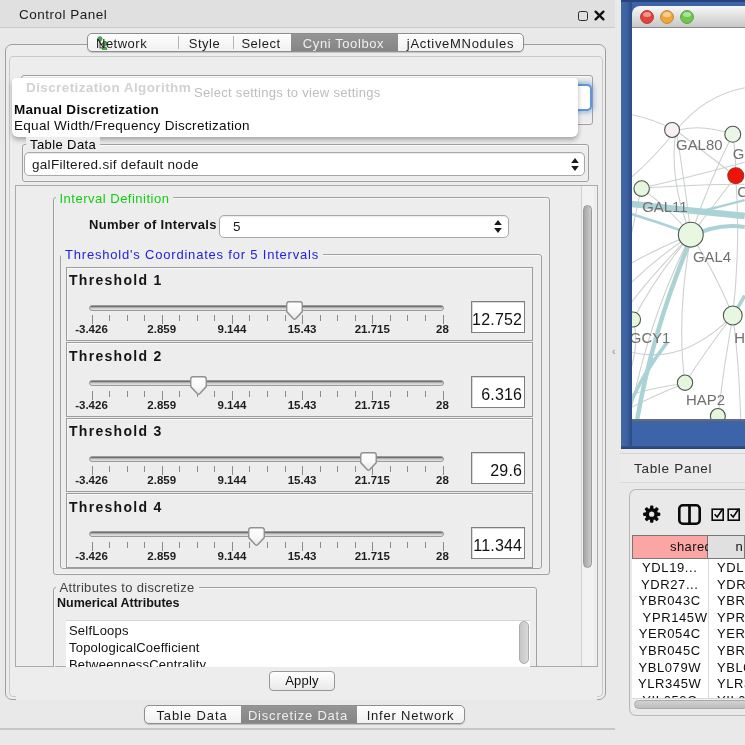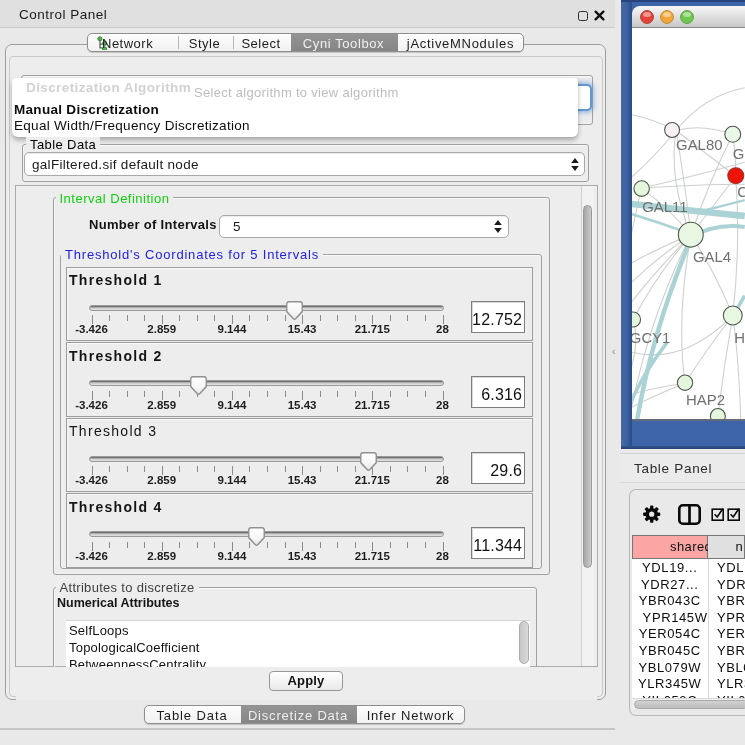--- a/index.html
+++ b/index.html
@@ -31,33 +31,33 @@
   <div class="seg" style="left:203px;width:107px;background:linear-gradient(#949494,#858585)"></div>
   <div class="seg" style="left:90px;width:1px;background:#b5b5b5;top:2px;bottom:2px"></div>
   <div class="seg" style="left:145px;width:1px;background:#b5b5b5;top:2px;bottom:2px"></div>
 </div>
 <svg class="a" style="left:96px;top:36px" width="11" height="14" viewBox="0 0 11 14">
  <path d="M4 3 L4 12.5 M4 8.5 L8.5 7.5 M4 11.5 L8.5 12.8" stroke="#4a4a4a" stroke-width="1.1" fill="none"></path>
  <circle cx="3.9" cy="2.8" r="2.1" fill="#4db04d" stroke="#2e7a2e" stroke-width=".8"></circle>
  <circle cx="8.7" cy="7.4" r="2.1" fill="#4db04d" stroke="#2e7a2e" stroke-width=".8"></circle>
  <circle cx="8.6" cy="12.9" r="2.1" fill="#4db04d" stroke="#2e7a2e" stroke-width=".8"></circle>
 </svg>
-<div class="segtxt" style="left:102px;top:36px">Network</div>
+<div class="segtxt" style="left:96px;top:36px">Network</div>
 <div class="segtxt" style="left:177px;top:36px;width:55px">Style</div>
 <div class="segtxt" style="left:232px;top:36px;width:58px">Select</div>
 <div class="segtxt" style="left:290px;top:36px;width:107px;color:#efefef;letter-spacing:.6px">Cyni Toolbox</div>
 <div class="segtxt" style="left:397px;top:36px;width:127px;letter-spacing:.7px">jActiveMNodules</div>
 
 <div class="gb" style="left:21px;top:75px;width:572px;height:50px"></div>
 
 <div class="combo" style="left:22px;top:84px;width:570px;height:27px;border:2px solid #6296d2;box-shadow:0 0 4px 1.5px rgba(98,150,210,.55)"></div>
 
 <div class="a" style="left:12px;top:78px;width:566px;height:59px;background:#fff;border-radius:4px 4px 6px 6px;box-shadow:0 3px 5px rgba(0,0,0,.3)"></div>
 <div class="a" style="left:26px;top:80px;font-size:13.5px;font-weight:bold;color:#d2d2d2;letter-spacing:.4px">Discretization Algorithm</div>
-<div class="a" style="left:194px;top:84.5px;font-size:13px;color:#bdbdbd;letter-spacing:.3px">Select algorithm to view algorithm</div>
+<div class="a" style="left:194px;top:84.5px;font-size:13px;color:#bdbdbd;letter-spacing:.3px">Select settings to view settings</div>
 <div class="a" style="left:14px;top:102px;font-size:13.5px;font-weight:bold;color:#0c0c0c;letter-spacing:.3px">Manual Discretization</div>
 <div class="a" style="left:14px;top:117.5px;font-size:13.5px;color:#0c0c0c;letter-spacing:.3px">Equal Width/Frequency Discretization</div>
 
 <div class="gb" style="left:22px;top:144px;width:567px;height:38px"></div>
 <div class="gt" style="left:26px;top:137px">Table Data</div>
 <div class="combo" style="left:24px;top:152px;width:561px;height:24px"></div>
 <div class="ct" style="left:32px;top:157px">galFiltered.sif default node</div>
 <svg class="a" style="left:570px;top:157px" width="10" height="15" viewBox="0 0 10 15">
  <path d="M5 1 L8.8 6 L1.2 6 Z" fill="#1a1a1a"></path>
     <path d="M5 14 L8.8 9 L1.2 9 Z" fill="#1a1a1a"></path>
@@ -160,21 +160,21 @@
         <stop offset="0" stop-color="#ffffff"></stop>
         <stop offset=".55" stop-color="#f7f7f7"></stop>
         <stop offset="1" stop-color="#e8e8e8"></stop>
       </linearGradient>
     </defs>
     <path d="M3 .75 H14 Q16.25 .75 16.25 3 V10.6 L9.6 17.7 Q8.5 18.85 7.4 17.7 L.75 10.6 V3 Q.75 .75 3 .75 Z" fill="url(#tg1)" stroke="#909090" stroke-width="1.4"></path>
   </svg>
 <div class="vbox" style="left:470.7px;top:376px;width:54.8px;height:32.2px"></div>
 <div class="vtxt" style="left:470.7px;top:386px;width:51.5px;text-align:right">6.316</div>
 <div class="a" style="left:66px;top:417.5px;width:467px;height:74.5px;background:#ededed;border:1px solid #9c9c9c;box-shadow:inset 0 1px 0 #fafafa,inset 1px 0 0 #f5f5f5"></div>
-<div class="a" style="left:69px;top:423px;font-size:14px;font-weight:normal;color:#141414;letter-spacing:1.3px">Threshold 3</div>
+<div class="a" style="left:69px;top:423px;font-size:14px;font-weight:bold;color:#141414;letter-spacing:1.3px">Threshold 3</div>
 <div class="a" style="left:89px;top:455.5px;width:354.5px;height:6px;border-radius:3px;background:linear-gradient(#707070 18%,#c6c6c6 45%,#e4e4e4);border:1px solid #9a9a9a"></div>
 <div class="tick" style="left:91.5px;top:466px;height:9px"></div>
 <div class="tick" style="left:109.05px;top:466px;height:6px"></div>
 <div class="tick" style="left:126.6px;top:466px;height:6px"></div>
 <div class="tick" style="left:144.15px;top:466px;height:6px"></div>
 <div class="tlab" style="left:66.5px;top:474px;width:50px">-3.426</div>
 <div class="tick" style="left:161.7px;top:466px;height:9px"></div>
 <div class="tick" style="left:179.25px;top:466px;height:6px"></div>
 <div class="tick" style="left:196.79999999999998px;top:466px;height:6px"></div>
 <div class="tick" style="left:214.35px;top:466px;height:6px"></div>
@@ -255,21 +255,21 @@
 <div class="gt" style="left:55.5px;top:580px;color:#404040;font-size:13px;letter-spacing:.3px">Attributes to discretize</div>
 <div class="a" style="left:57px;top:595.5px;font-size:12.5px;font-weight:bold;color:#141414;letter-spacing:0px">Numerical Attributes</div>
 <div class="a" style="left:66px;top:619.5px;width:464px;height:47px;background:#fff;border-top:1px solid #d5d5d5"></div>
 <div class="a" style="left:69px;top:622.5px;font-size:13px;color:#111;letter-spacing:.2px">SelfLoops</div>
 <div class="a" style="left:69px;top:639.8px;font-size:13px;color:#111;letter-spacing:.2px">TopologicalCoefficient</div>
 <div class="a" style="left:69px;top:657px;font-size:13px;color:#111;letter-spacing:.2px;height:9.5px;overflow:hidden">BetweennessCentrality</div>
 <div class="a" style="left:519px;top:621px;width:10px;height:43px;background:linear-gradient(to right,#c6c6c6,#dadada);border:1px solid #ababab;border-radius:5px"></div>
 
 <div class="a" style="left:16px;top:666.5px;width:581px;height:33px;background:#ededed"></div>
 
-<div class="a" style="left:269px;top:671px;width:74px;height:20px;background:linear-gradient(#fff,#e9e9e9);border:1px solid #979797;border-radius:4px;text-align:center;font-size:13px;font-weight:bold;color:#111;letter-spacing:.2px;line-height:18px">Apply</div>
+<div class="a" style="left:269px;top:671px;width:66px;height:20px;background:linear-gradient(#fff,#e9e9e9);border:1px solid #979797;border-radius:4px;text-align:center;font-size:13px;font-weight:normal;color:#111;letter-spacing:.2px;line-height:18px">Apply</div>
 
 <div class="a" style="left:144px;top:705px;width:321px;height:19px;background:linear-gradient(#fdfdfd,#f1f1f1);border:1px solid #8e8e8e;border-radius:5px;box-shadow:0 1px 1px rgba(0,0,0,.18)">
   <div class="seg" style="left:96px;width:116px;background:linear-gradient(#949494,#858585)"></div>
 </div>
 <div class="segtxt" style="left:144px;top:708px;width:96px;letter-spacing:.9px">Table Data</div>
 <div class="segtxt" style="left:240px;top:708px;width:116px;color:#efefef;letter-spacing:.8px">Discretize Data</div>
 <div class="segtxt" style="left:356px;top:708px;width:109px;letter-spacing:.8px">Infer Network</div>
 
 <div class="a" style="left:0;top:728px;width:615px;height:1.5px;background:#c6c6c6"></div>
 

